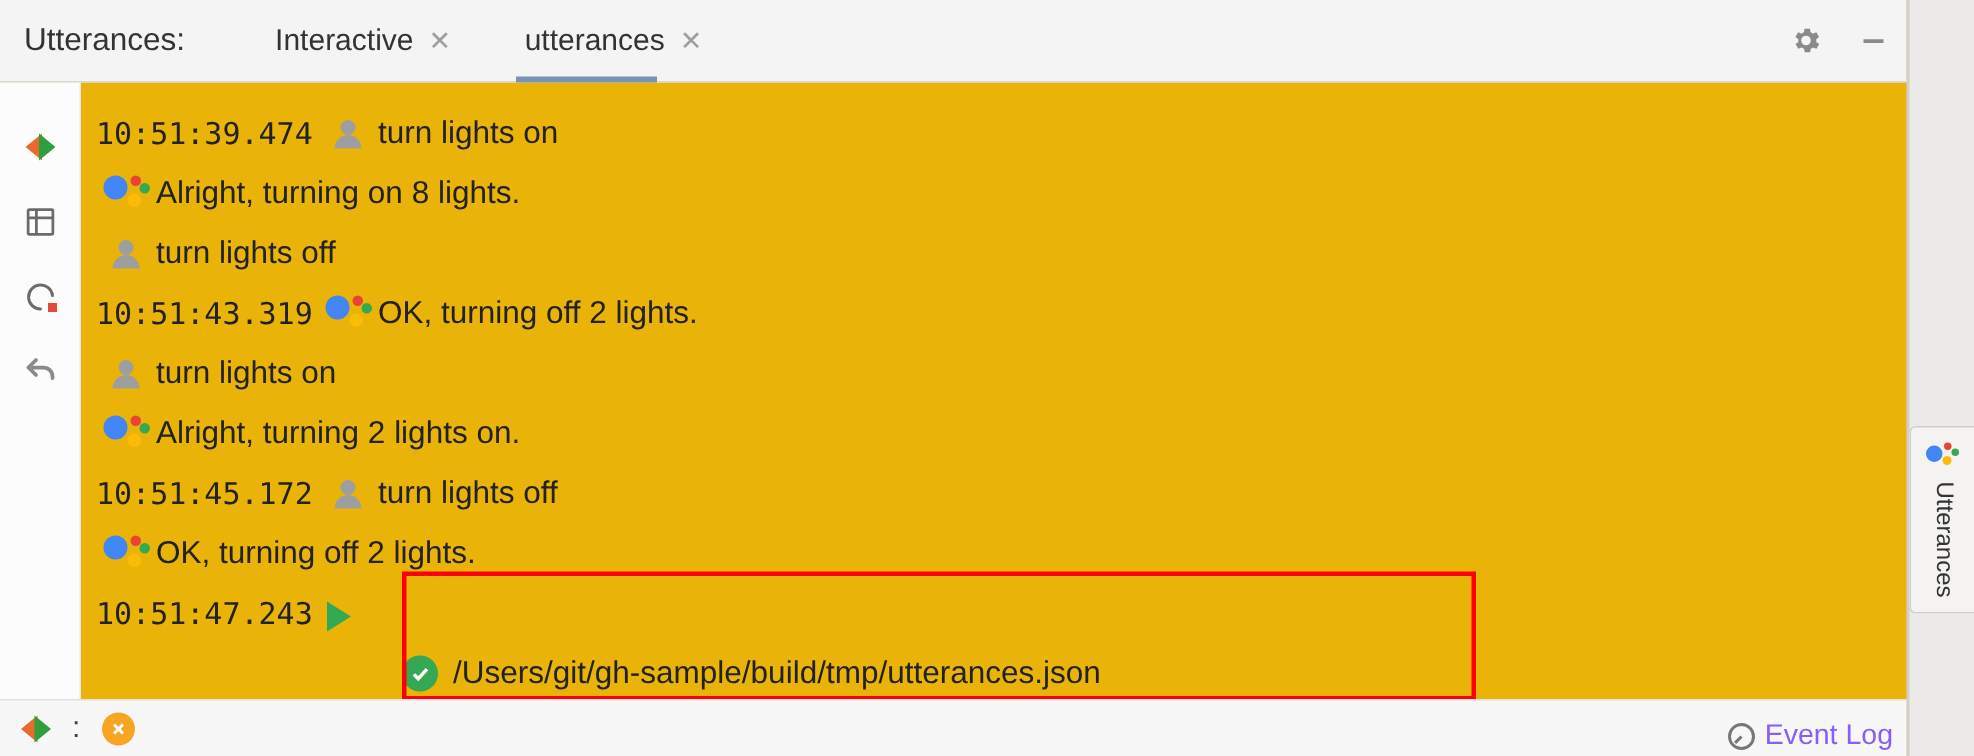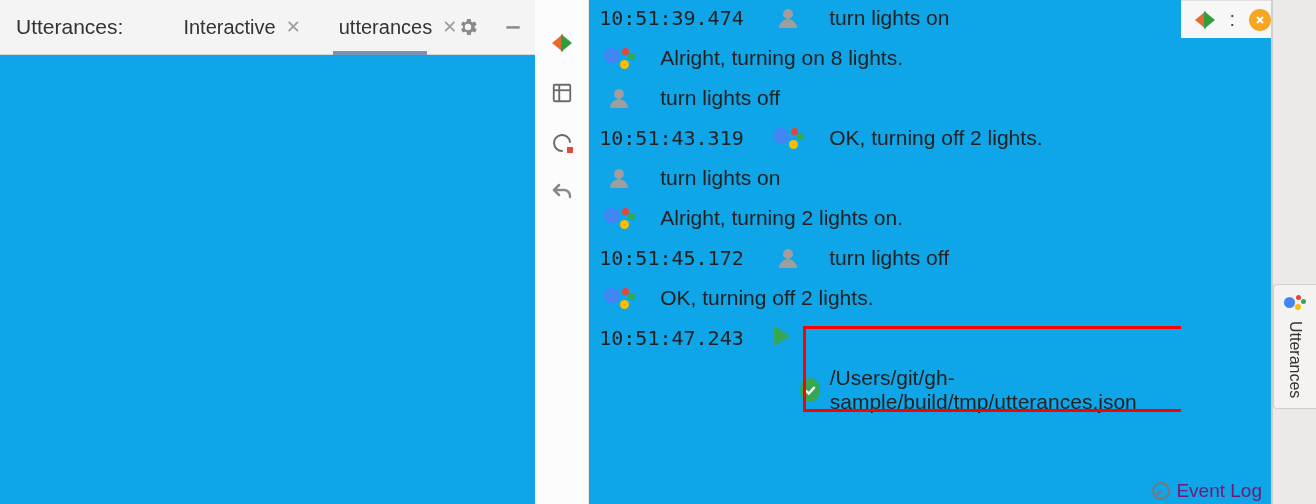--- a/index.html
+++ b/index.html
@@ -1,34 +1,34 @@
 <!DOCTYPE html>
 <html><head>
 <meta charset="utf-8">
 <style>
   * { box-sizing: border-box; margin: 0; padding: 0; }
   html, body { width: 1316px; height: 504px; font-family: "Helvetica Neue", Arial, sans-serif; font-size: 20px; background: #fafafa; color: #222; overflow: hidden; }
   .root { display: flex; width: 100%; height: 100%; }
-  .main { flex: 1; display: flex; flex-direction: row; border-right: 1px solid #d0d0d0; background: #0ea5e9; min-width: 0; }
+  .main { flex: 1; display: flex; flex-direction: column; border-right: 1px solid #d0d0d0; background: #eab308; min-width: 0; }
   .header { height: 55px; display: flex; align-items: center; border-bottom: 1px solid #d8d8d8; padding: 0 12px 0 16px; background: #f4f4f4; }
   .panel-title { font-size: 21px; color: #333; margin-right: 60px; }
-  .tabs { display: flex; align-items: center; height: 100%; gap: 38px; }
+  .tabs { display: flex; align-items: center; height: 100%; gap: 49px; }
   .tab { display: flex; align-items: center; height: 100%; gap: 10px; color: #333; position: relative; }
   .tab.active::after { content: ""; position: absolute; left: -6px; right: 30px; bottom: -1px; height: 4px; background: #7a93b5; }
   .tab .close { color: #9e9e9e; font-size: 18px; line-height: 1; }
   .header-spacer { flex: 1; }
   .gear-icon svg, .minimize-icon svg { display: block; }
   .gear-icon { margin-right: 24px; color: #777; }
   .minimize-icon { color: #777; }
   .body { flex: 1; display: flex; min-height: 0; }
   .gutter { width: 54px; display: flex; flex-direction: column; align-items: center; padding-top: 30px; gap: 24px; border-right: 1px solid #e8e8e8; background: #fcfcfc; }
   .gutter .gicon { width: 26px; height: 26px; display: flex; align-items: center; justify-content: center; }
   .log { flex: 1; overflow: hidden; padding: 6px 0 0 10px; position: relative; }
   .rows { }
-  .row { display: flex; align-items: flex-start; height: 40px; gap: 21px; }
+  .row { display: flex; align-items: flex-end; height: 40px; }
   .ts { width: 148px; font-family: Menlo, Consolas, monospace; font-size: 20px; color: #222; }
   .avatar { width: 40px; display: flex; align-items: center; justify-content: center; }
   .msg { font-size: 21px; color: #222; }
   .person-icon svg { display:block; }
   .assistant-dots { position: relative; width: 30px; height: 26px; }
   .assistant-dots .d1 { position:absolute; width:16px; height:16px; border-radius:50%; background:#4285f4; left:0; top:2px; }
   .assistant-dots .d2 { position:absolute; width:7px; height:7px; border-radius:50%; background:#ea4335; left:18px; top:2px; }
   .assistant-dots .d3 { position:absolute; width:7px; height:7px; border-radius:50%; background:#34a853; left:24px; top:7px; }
   .assistant-dots .d4 { position:absolute; width:9px; height:9px; border-radius:50%; background:#fbbc05; left:16px; top:14px; }
   .play-icon { width:40px; display:flex; align-items:center; justify-content:flex-start; padding-left:6px; }
@@ -44,21 +44,21 @@
   .footer .err svg { display:block; }
   .right-rail { width: 44px; background:#eceae8; border-left:1px solid #cfcfcf; display:flex; flex-direction:column; }
   .right-rail .spacer-top { height: 284px; }
   .right-tab { flex:0 0 auto; background:#f4f3f1; border:1px solid #cfcfcf; border-right:none; border-radius:4px 0 0 4px; display:flex; flex-direction:column; align-items:center; padding:10px 4px; }
   .right-tab .mini-dots { position:relative; width:22px; height:20px; margin-bottom:6px; }
   .right-tab .mini-dots .m1{position:absolute;width:11px;height:11px;border-radius:50%;background:#4285f4;left:0;top:2px;}
   .right-tab .mini-dots .m2{position:absolute;width:5px;height:5px;border-radius:50%;background:#ea4335;left:12px;top:0;}
   .right-tab .mini-dots .m3{position:absolute;width:5px;height:5px;border-radius:50%;background:#34a853;left:17px;top:4px;}
   .right-tab .mini-dots .m4{position:absolute;width:6px;height:6px;border-radius:50%;background:#fbbc05;left:11px;top:9px;}
   .right-tab .vtext { writing-mode: vertical-rl; font-size:16px; color:#333; }
-  .bottom-right { position:absolute; right:54px; bottom:2px; display:flex; align-items:center; gap:6px; color:#701a75; font-size:19px; }
+  .bottom-right { position:absolute; right:54px; bottom:2px; display:flex; align-items:center; gap:6px; color:#8b5cf6; font-size:19px; }
   .bottom-right .ring { width:18px; height:18px; border:2px solid #777; border-radius:50%; position:relative; }
   .bottom-right .ring::after { content:""; position:absolute; width:2px; height:6px; background:#777; left:50%; top:50%; transform-origin:top; transform:translateX(-50%) rotate(45deg); }
   .arrows-lr { display:flex; }
   .tri-l { width:0;height:0;border-top:9px solid transparent;border-bottom:9px solid transparent;border-right:11px solid #e86a2e; }
   .tri-r { width:0;height:0;border-top:9px solid transparent;border-bottom:9px solid transparent;border-left:11px solid #2e9e3f; margin-left:-2px; }
 </style>
 </head>
 <body>
 
 <div class="root">

